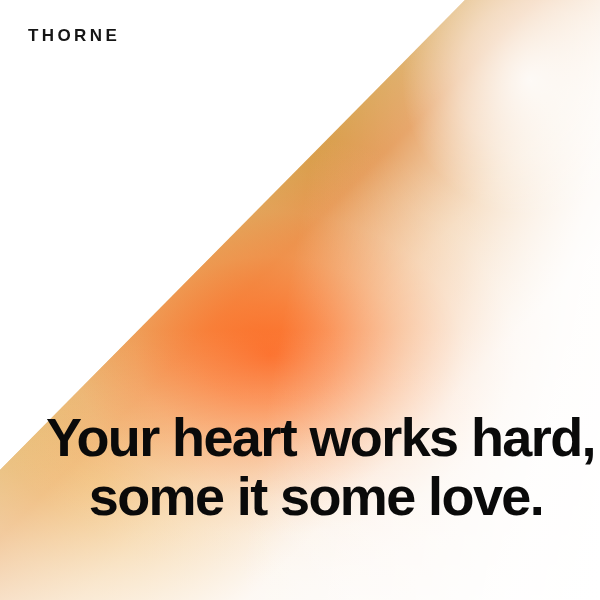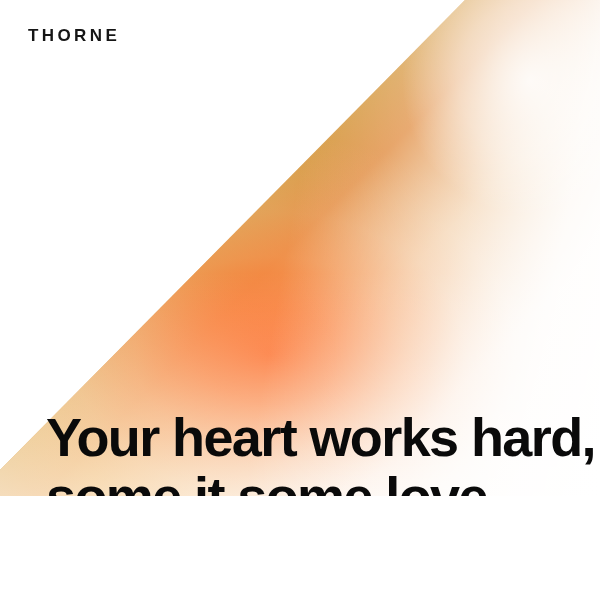--- a/index.html
+++ b/index.html
@@ -7,21 +7,21 @@
     padding: 0;
     background: #ffffff;
   }
   body {
     font-family: "Liberation Sans", sans-serif;
   }
 
   #canvas {
     position: relative;
     width: 600px;
-    height: 496px;
+    height: 600px;
     background: #ffffff;
     overflow: hidden;
   }
 
   
   #artwork {
     position: absolute;
     inset: 0;
     overflow: hidden;
   }
@@ -130,20 +130,21 @@
     width: 540px;
     color: #0a0a0a;
     font-size: 54px;
     font-weight: 700;
     line-height: 1.085;
     letter-spacing: -1.6px;
   }
   .headline-line {
     display: block;
     white-space: nowrap;
+    text-align: center;
   }
 </style>
 </head>
 <body>
 
 <div id="canvas">
 
   <div id="artwork">
     <div id="wedge">
       <div id="wedge-olive"></div>

